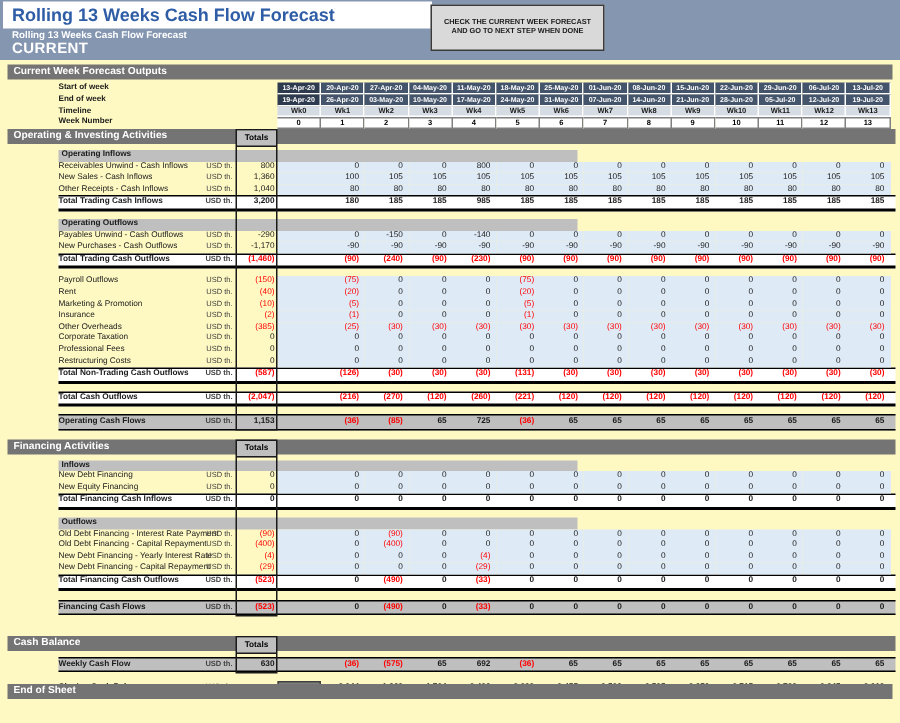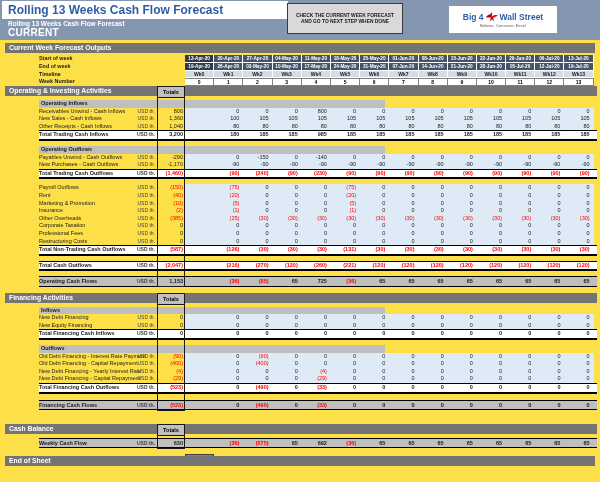--- a/index.html
+++ b/index.html
@@ -1,16 +1,16 @@
 <!DOCTYPE html>
 <html><head>
 <meta charset="utf-8">
 <style>
   html,body{margin:0;padding:0;background:#fff;}
-  #page{position:relative;width:600px;height:482px;background:#fde047;overflow:hidden;
+  #page{position:relative;width:600px;height:482px;background:#fef9c3;overflow:hidden;
         font-family:"Liberation Sans", sans-serif; -webkit-font-smoothing:antialiased;}
   
   #banner{position:absolute;left:0;top:0;width:600px;height:40px;background:#8496B0;}
   #titlestrip{position:absolute;left:2px;top:1px;width:286px;height:18px;background:#fff;}
   #titlestrip .t{font-size:12px;font-weight:bold;color:#2E5DA6;line-height:18px;padding-left:6px;white-space:nowrap;}
   #subtitle{position:absolute;left:8px;top:20px;font-size:6.5px;font-weight:bold;color:#fff;white-space:nowrap;}
   #outputs{position:absolute;left:8px;top:27px;font-size:10px;font-weight:bold;color:#fff;letter-spacing:.3px;}
   #notebox{position:absolute;left:287px;top:3px;width:116px;height:31px;background:#D9D9D9;border:1px solid #3a3a3a;
            display:flex;align-items:center;justify-content:center;text-align:center;
            font-size:4.9px;font-weight:bold;color:#1a1a1a;line-height:6px;padding:1px 6px;box-sizing:border-box;}
@@ -63,30 +63,20 @@
 <div id="page">
 
   <div id="banner">
     <div id="titlestrip">
       <div class="t">Rolling 13 Weeks Cash Flow Forecast</div>
     </div>
     <div id="subtitle">Rolling 13 Weeks Cash Flow Forecast</div>
     <div id="outputs">CURRENT</div>
     <div id="notebox">
       <span>CHECK THE CURRENT WEEK FORECAST AND GO TO NEXT STEP WHEN DONE</span>
-    </div>
-    <div id="logobox">
-      <div id="logoline">
-        <span>Big 4</span>
-        <svg viewBox="0 0 24 20">
-          <path d="M1 11 C6 5 10 8 12 1 C13 7 11 10 12 11 C14 7 20 6 23 9 C19 9 16 11 14 13 L16 19 L12 15 L8 19 L10 12 C7 11 4 13 1 11 Z" fill="#C00000"></path>
-        </svg>
-        <span>Wall Street</span>
-      </div>
-      <div id="tagline">Believe, Conceive, Excel</div>
     </div>
   </div>
 
   <div id="cwbar" class="secbar">Current Week Forecast Outputs</div>
 
   <div id="timeline">
       <div class="trow">
         <div class="tlabel">Start of week</div>
         <div class="tcell dk wk0">13-Apr-20</div>
         <div class="tcell dk">20-Apr-20</div>

